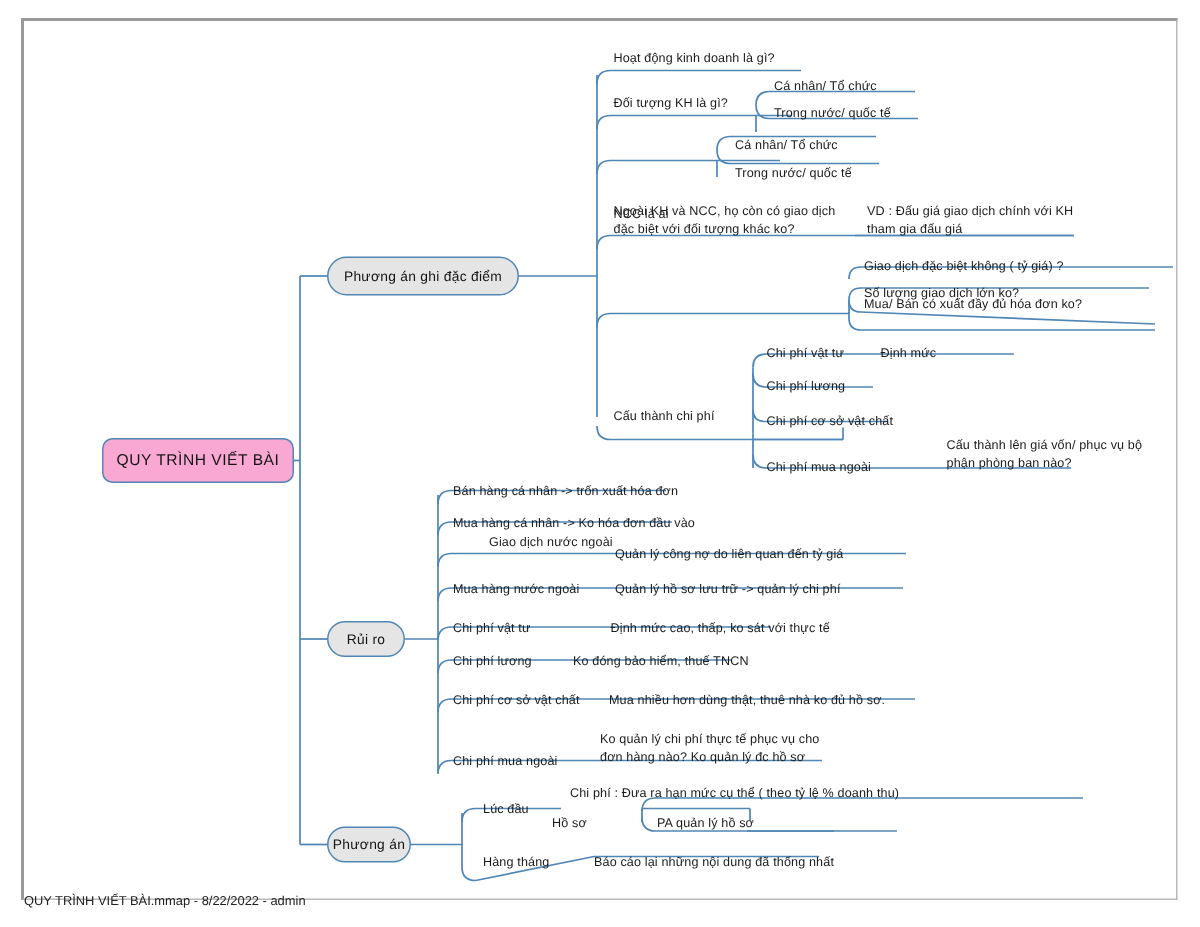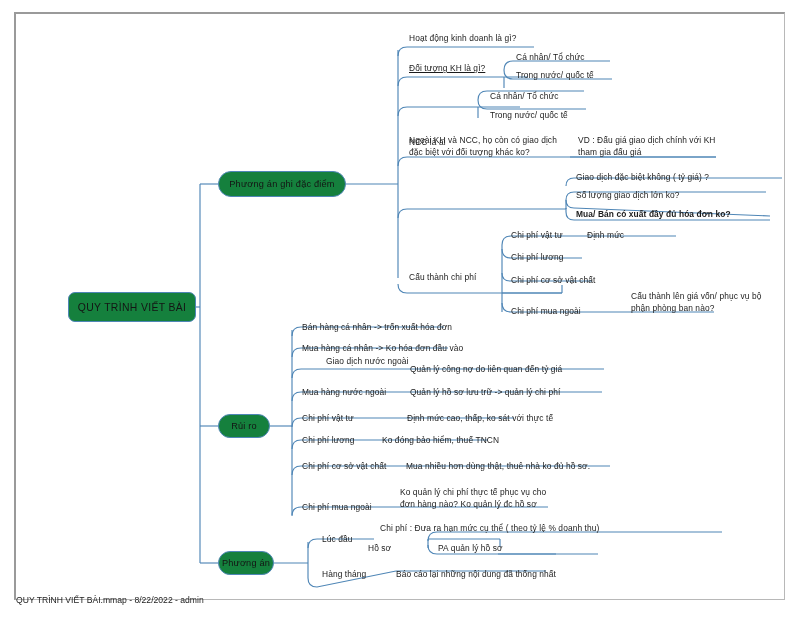--- a/index.html
+++ b/index.html
@@ -16,24 +16,24 @@
   
   #wires{position:absolute;left:0;top:0;width:800px;height:618px;
          pointer-events:none;}
 
   
   .lbl{position:absolute;font-size:8.4px;color:#1b1b1b;line-height:11.5px;
        white-space:pre;letter-spacing:.1px;}
 
   
   .node{position:absolute;box-sizing:border-box;
-        background:#15803d;border:1.3px solid #4f86b6;border-radius:40px;
+        background:#e5e5e5;border:1.3px solid #4f86b6;border-radius:40px;
         display:flex;align-items:center;justify-content:center;
         font-size:9.2px;color:#141414;letter-spacing:.2px;}
-  .node.root{border-radius:7px;background:#15803d;border:1.4px solid #4f86b6;
+  .node.root{border-radius:7px;background:#f9a8d4;border:1.4px solid #4f86b6;
         font-size:10.4px;letter-spacing:.35px;}
 
   
   .statusbar{position:absolute;left:14px;top:592px;width:771px;height:13px;
         font-size:8.6px;color:#222;display:flex;align-items:flex-end;
         padding-left:2px;box-sizing:border-box;}
 </style>
 </head>
 <body>
 
@@ -135,36 +135,36 @@
   <div class="node" style="left:218px;top:414px;width:52px;height:24px;">
     <span>Rủi ro</span>
   </div>
 
   <div class="node" style="left:218px;top:551px;width:56px;height:24px;">
     <span>Phương án</span>
   </div>
 
   <div class="lbl" style="left:409px;top:33px;">Hoạt động kinh doanh là gì?</div>
 
-  <div class="lbl" style="left:409px;top:63px;text-decoration:underline;">Đối tượng KH là gì?</div>
+  <div class="lbl" style="left:409px;top:63px;">Đối tượng KH là gì?</div>
   <div class="lbl" style="left:516px;top:52px;">Cá nhân/ Tổ chức</div>
   <div class="lbl" style="left:516px;top:70px;">Trong nước/ quốc tế</div>
 
   <div class="lbl" style="left:409px;top:105px;margin-top:32px;">NCC là ai</div>
   <div class="lbl" style="left:490px;top:91px;">Cá nhân/ Tổ chức</div>
   <div class="lbl" style="left:490px;top:110px;">Trong nước/ quốc tế</div>
 
   <div class="lbl" style="left:409px;top:135px;">Ngoài KH và NCC, họ còn có giao dịch
 đặc biệt với đối tượng khác ko?</div>
   <div class="lbl" style="left:578px;top:135px;">VD : Đấu giá giao dịch chính với KH
 tham gia đấu giá</div>
 
   <div class="lbl" style="left:576px;top:172px;">Giao dịch đặc biệt không ( tỷ giá) ?</div>
   <div class="lbl" style="left:576px;top:190px;">Số lượng giao dịch lớn ko?</div>
-  <div class="lbl" style="left:576px;top:209px;font-weight:bold;">Mua/ Bán có xuất đầy đủ hóa đơn ko?</div>
+  <div class="lbl" style="left:576px;top:197px;">Mua/ Bán có xuất đầy đủ hóa đơn ko?</div>
 
   <div class="lbl" style="left:409px;top:272px;">Cấu thành chi phí</div>
   <div class="lbl" style="left:511px;top:230px;">Chi phí vật tư</div>
   <div class="lbl" style="left:587px;top:230px;">Định mức</div>
   <div class="lbl" style="left:511px;top:252px;">Chi phí lương</div>
   <div class="lbl" style="left:511px;top:275px;">Chi phí cơ sở vật chất</div>
   <div class="lbl" style="left:511px;top:306px;">Chi phí mua ngoài</div>
   <div class="lbl" style="left:631px;top:291px;">Cấu thành lên giá vốn/ phục vụ bộ
 phận phòng ban nào?</div>
 

